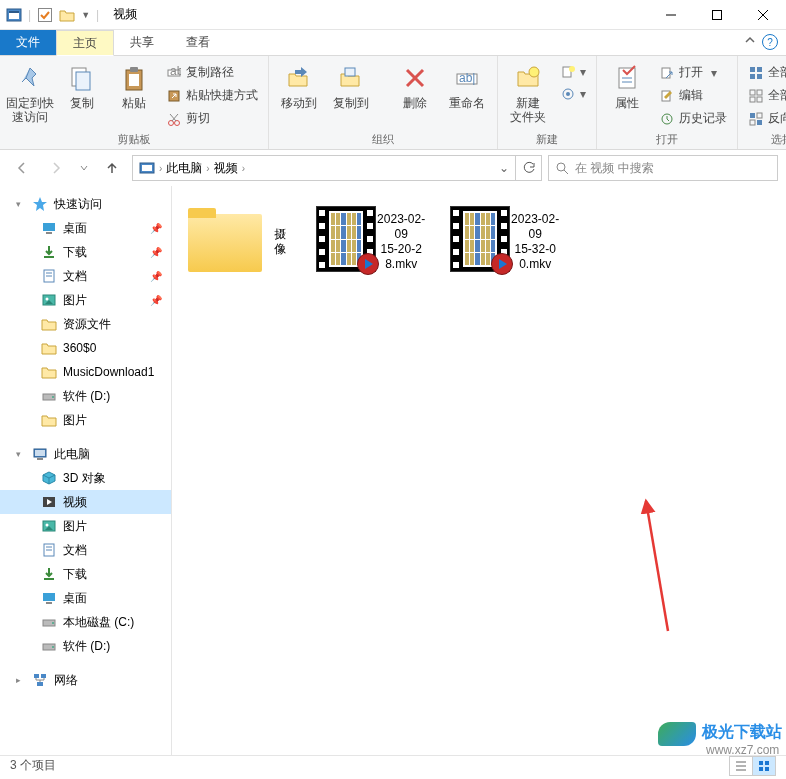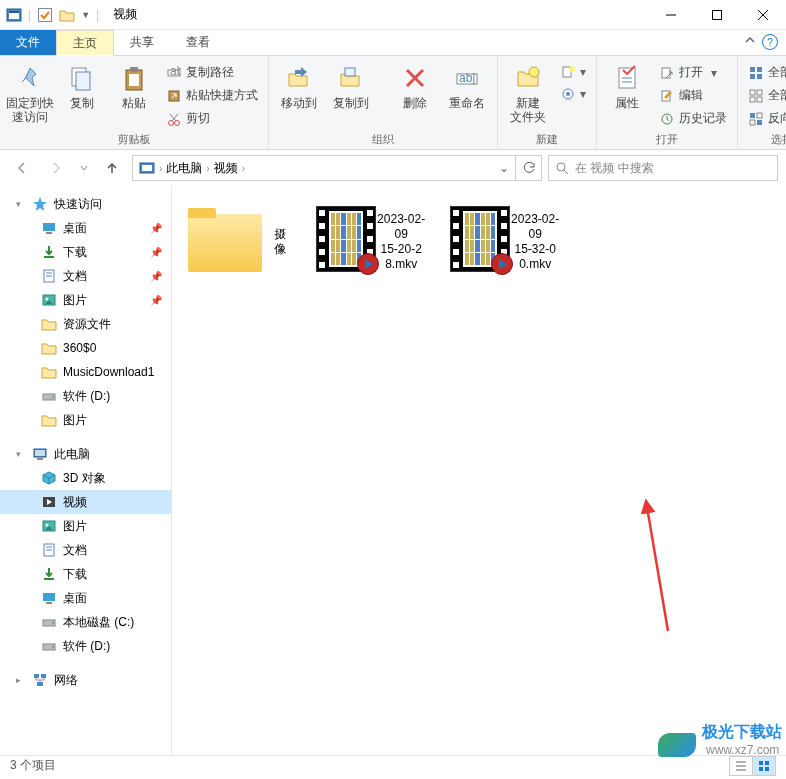--- a/index.html
+++ b/index.html
@@ -75,21 +75,21 @@
 
 .statusbar { height: 20px; border-top: 1px solid #e5e5e5; display: flex; align-items: center; padding: 0 10px; color: #555; }
 .statusbar .spacer { flex: 1; }
 .statusbar .view-btn { width: 24px; height: 20px; border: 1px solid #ccc; margin-left: -1px; display: flex; align-items: center; justify-content: center; cursor: pointer; }
 .statusbar .view-btn.active { background:#cce8ff; }
 
 
 .arrow-annot { position: absolute; left: 466px; top: 310px; pointer-events: none; }
 
 
-.watermark { position: absolute; right: 4px; bottom: 22px; display: flex; align-items: flex-end; gap: 6px; opacity: 0.95; pointer-events:none;}
+.watermark { position: absolute; right: 4px; bottom: 22px; display: flex; align-items: flex-start; gap: 6px; opacity: 0.95; pointer-events:none;}
 .watermark .logo { width:38px; height:24px; border-radius:12px 4px 12px 4px; background: linear-gradient(135deg,#34a853,#1e88e5); position:relative; }
 .watermark .t1 { color:#1e88e5; font-weight:bold; font-size:16px; }
 .watermark .t2 { color:#888; font-size:12px; margin-left:4px;}
 
 svg { display: block; }
 </style>
 </head>
 <body>
 
 <div class="titlebar">

